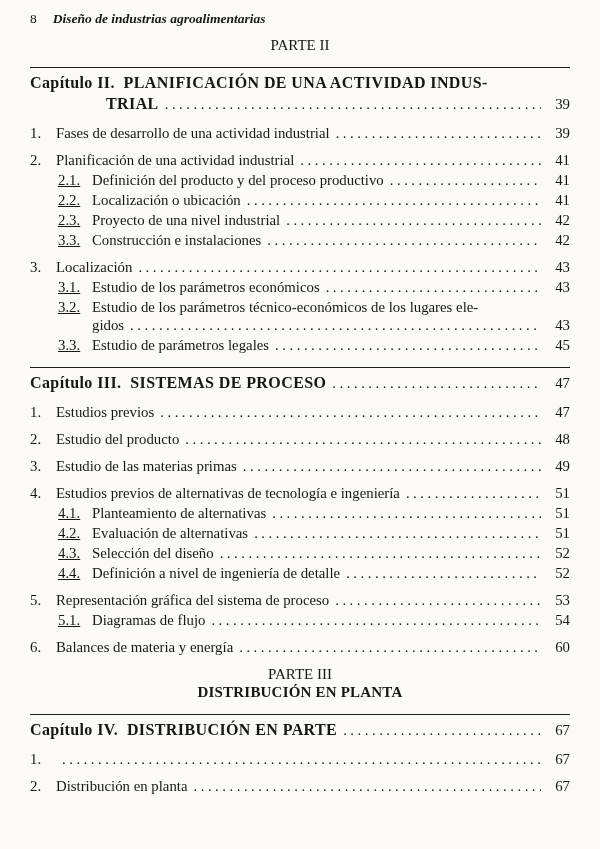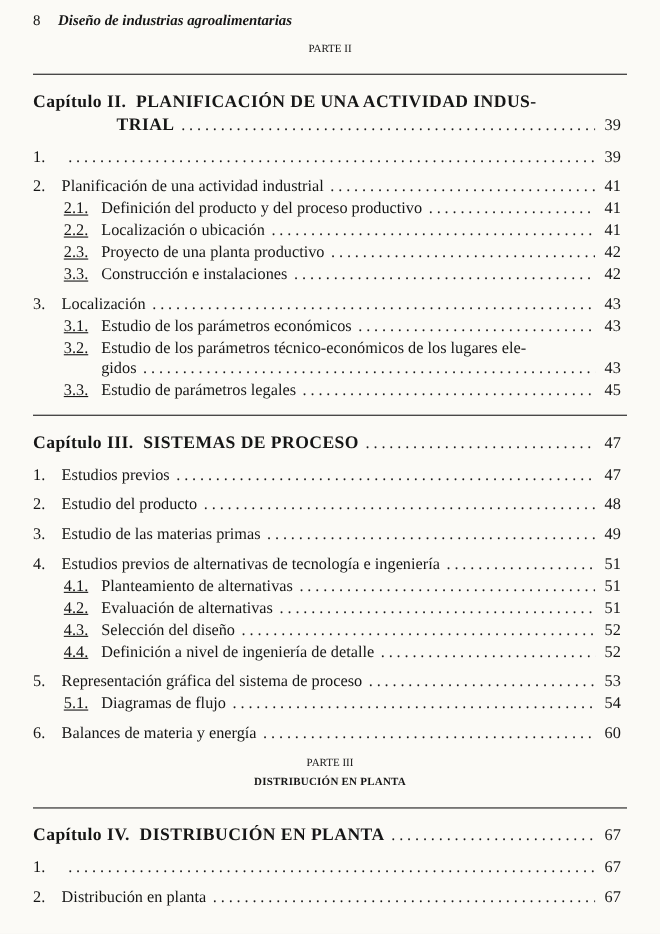--- a/index.html
+++ b/index.html
@@ -14,29 +14,29 @@
     font-family: "Liberation Serif", serif;
     overflow: hidden;
   }
 
   
   .runhead { display: flex; align-items: baseline; gap: 16px; font-size: 13.5px; line-height: 17px; }
   .runhead .pnum { font-weight: 400; }
   .runhead .btitle { font-style: italic; font-weight: bold; }
 
   
-  .part { text-align: center; margin-top: 9px; font-size: 10px; line-height: 18px; }
+  .part { text-align: center; margin-top: 9px; font-size: 15px; line-height: 18px; }
   .entry + .part { }
   .part-line2 { font-weight: bold; letter-spacing: 0.2px; }
 
   
   .rule { border: 0; border-top: 1.6px solid #1d1d1d; margin: 13px 0 0 0; height: 0; }
 
   
-  .chapter { font-size: 16px; font-weight: bold; line-height: 21px; margin-top: 14px; letter-spacing: 0.4px; }
+  .chapter { font-size: 16px; font-weight: bold; line-height: 21px; margin-top: 4px; letter-spacing: 0.4px; }
   .chapter .dots, .chapter .page { font-weight: 400; font-size: 14.8px; letter-spacing: 0; }
   .chapter .dots { letter-spacing: 3.5px; }
 
   
   .entry { font-size: 14.8px; line-height: 18px; }
   .entry.lvl1 { margin-top: 9px; }
   .entry.lvl2 { margin-top: 2px; padding-left: 28px; }
 
   .row { display: flex; align-items: baseline; }
   .num { display: inline-block; white-space: pre; }
@@ -48,21 +48,21 @@
     flex: 1 1 auto;
     overflow: hidden;
     white-space: nowrap;
     margin: 0 3px 0 6px;
     letter-spacing: 3.5px;
     color: #1a1a1a;
   }
   .dots::before {
     content: "............................................................................................................................................";
   }
-  .page { flex: 0 0 auto; min-width: 26px; text-align: center; }
+  .page { flex: 0 0 auto; min-width: 26px; text-align: right; }
 </style>
 </head>
 <body>
 
 <main>
   <div class="runhead">
     <span class="pnum">8</span>
     <span class="btitle">Diseño de industrias agroalimentarias</span>
   </div>
   <section>
@@ -76,20 +76,21 @@
         </div>
         <div class="row" style="padding-left: 76px;">
           <span class="txt">TRIAL</span>
           <span class="dots"></span>
           <span class="page">39</span>
         </div>
       </div>
       <div class="entry lvl1">
         <div class="row">
           <span class="num">1.</span>
+          <span class="txt">Fases de desarrollo de una actividad industrial</span>
           <span class="dots"></span>
           <span class="page">39</span>
         </div>
       </div>
       <div class="entry lvl1">
         <div class="row">
           <span class="num">2.</span>
           <span class="txt">Planificación de una actividad industrial</span>
           <span class="dots"></span>
           <span class="page">41</span>
@@ -107,21 +108,21 @@
         <div class="row">
           <span class="num">2.2.</span>
           <span class="txt">Localización o ubicación</span>
           <span class="dots"></span>
           <span class="page">41</span>
         </div>
       </div>
       <div class="entry lvl2">
         <div class="row">
           <span class="num">2.3.</span>
-          <span class="txt">Proyecto de una planta productivo</span>
+          <span class="txt">Proyecto de una nivel industrial</span>
           <span class="dots"></span>
           <span class="page">42</span>
         </div>
       </div>
       <div class="entry lvl2">
         <div class="row">
           <span class="num">3.3.</span>
           <span class="txt">Construcción e instalaciones</span>
           <span class="dots"></span>
           <span class="page">42</span>
@@ -258,21 +259,21 @@
           <span class="page">60</span>
         </div>
       </div>
       <div class="part">
         <div class="part-line1">PARTE III</div>
         <div class="part-line2">DISTRIBUCIÓN EN PLANTA</div>
       </div>
       <div class="rule"></div>
       <div class="chapter">
         <div class="row">
-          <span class="txt">Capítulo IV.  DISTRIBUCIÓN EN PLANTA</span>
+          <span class="txt">Capítulo IV.  DISTRIBUCIÓN EN PARTE</span>
           <span class="dots"></span>
           <span class="page">67</span>
         </div>
       </div>
       <div class="entry lvl1">
         <div class="row">
           <span class="num">1.</span>
           <span class="dots"></span>
           <span class="page">67</span>
         </div>

